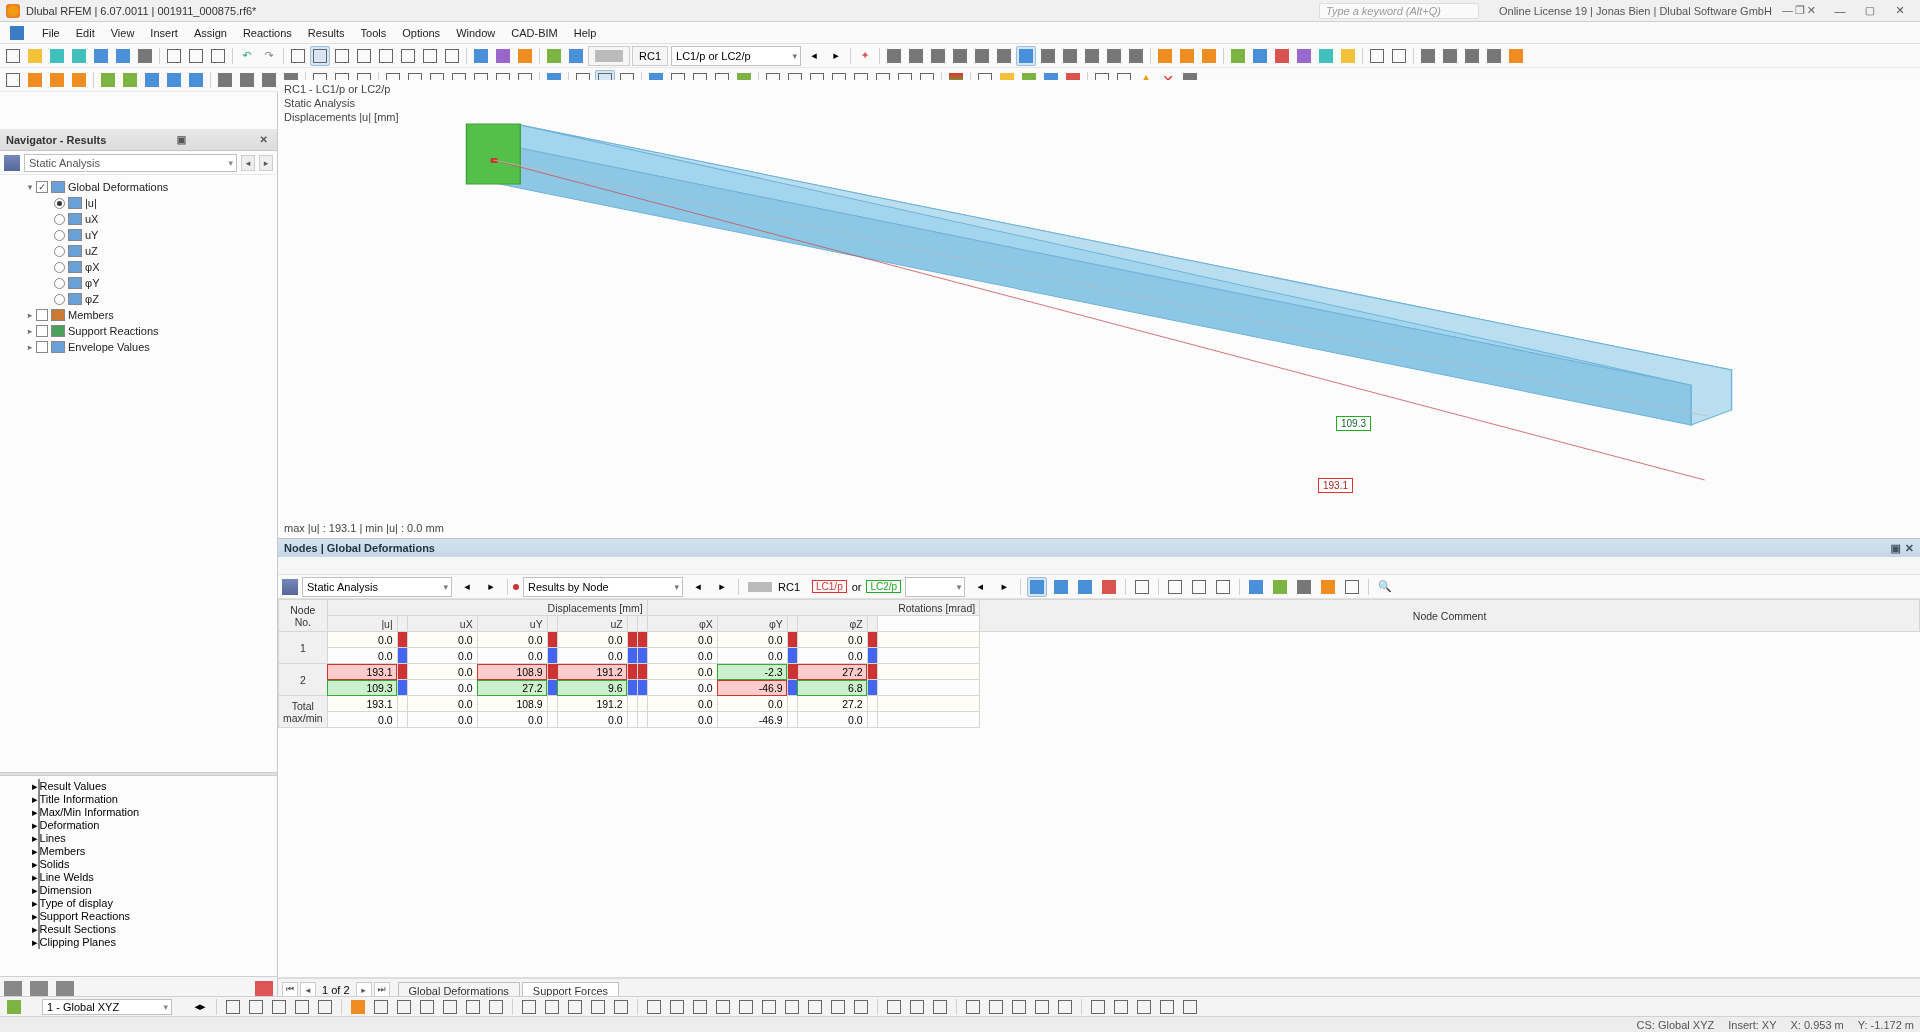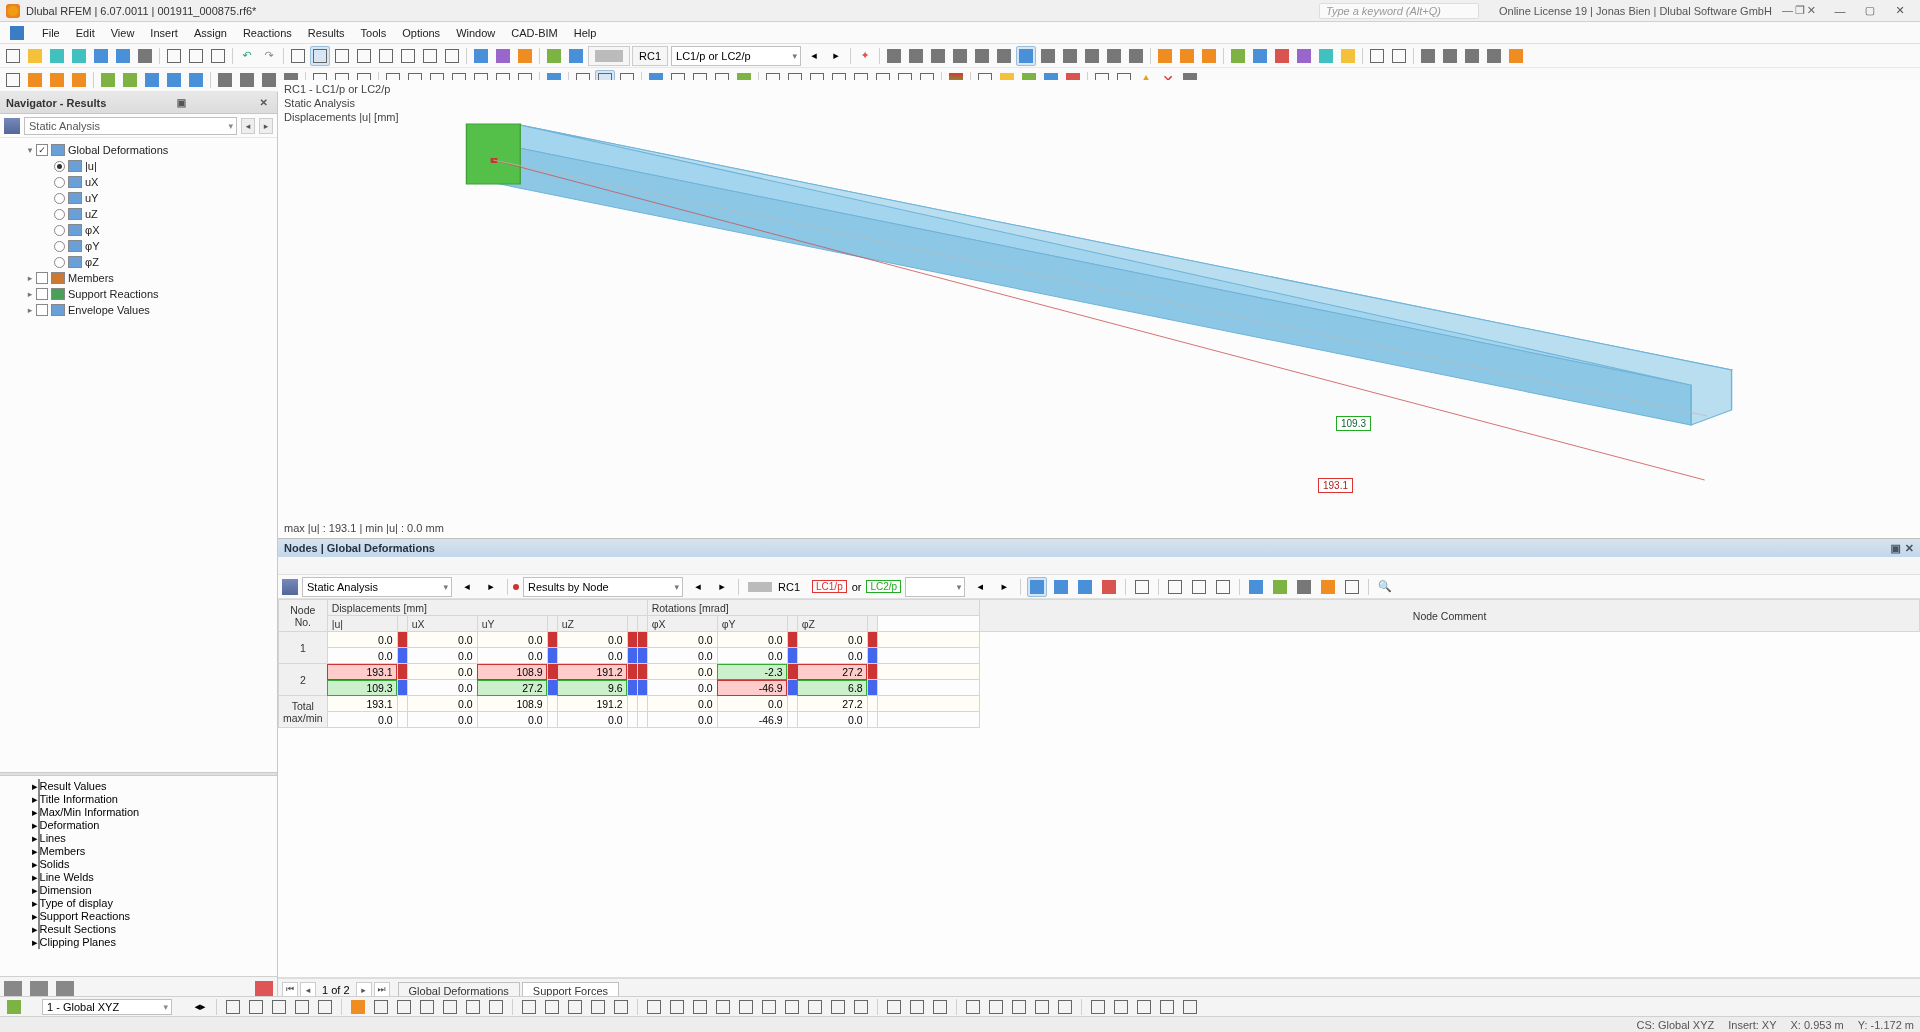--- a/index.html
+++ b/index.html
@@ -38,21 +38,21 @@
 .gr { background: #7cb342; }
 .or { background: #ef8d22; }
 .rd { background: #d9534f; }
 .pu { background: #9966cc; }
 .ye { background: #f3c13a; }
 .cy { background: #41c0c0; }
 .outline { border: 1px solid #666; background: transparent; }
 
 
 .navigator { position: absolute; left: 0; top: 92px; width: 278px; bottom: 32px; border-right: 1px solid #c8c8c8; background: #fcfcfc; display: flex; flex-direction: column; }
-.nav-title { height: 22px; background: linear-gradient(#e8e8e8,#dcdcdc); display: flex; align-items: center; padding: 0 6px; font-weight: 600; color: #333; border-bottom: 1px solid #c8c8c8; }
+.nav-title { height: 22px; background: linear-gradient(#e8e8e8,#dcdcdc); display: flex; align-items: center; padding: 0 6px; font-weight: 600; color: #333; border-bottom: 1px solid #c8c8c8; margin-top: 37px; }
 .nav-title .tbtn { margin-left: auto; font-size: 10px; color: #555; padding: 0 3px; }
 .nav-combo-row { height: 24px; display: flex; align-items: center; padding: 2px 4px; gap: 4px; border-bottom: 1px solid #e8e8e8; }
 .nav-combo-row .ico { width: 16px; height: 16px; background: linear-gradient(#78b,#569); }
 .nav-combo-row .combo { flex: 1; height: 18px; border: 1px solid #c0c0c0; background: #fff; padding: 0 4px; display: flex; align-items: center; color: #555; position: relative; }
 .nav-combo-row .combo::after { content: "▾"; position: absolute; right: 3px; font-size: 9px; color: #888; }
 .nav-combo-row .navarrow { width: 14px; height: 16px; background: #eee; border: 1px solid #ccc; display: flex; align-items: center; justify-content: center; font-size: 9px; color: #555; }
 .tree { flex: 1; overflow: auto; padding: 4px 2px; }
 .tree .tn { display: flex; align-items: center; height: 16px; white-space: nowrap; }
 .tree .tn .exp { width: 12px; text-align: center; color: #777; font-size: 9px; }
 .tree .tn .chk { width: 12px; height: 12px; border: 1px solid #888; margin-right: 3px; background: #fff; display: flex; align-items: center; justify-content: center; font-size: 9px; color: #333; }
@@ -91,21 +91,21 @@
 .tp-toolbarrow .rb-combo { width: 160px; }
 .tp-toolbarrow .rc-pill { padding: 0 4px; height: 18px; display: flex; align-items: center; gap: 4px; }
 .lc-chip { border: 1px solid; padding: 0 3px; font-size: 10px; }
 .lc-chip.red { border-color: #d33; color: #d33; }
 .lc-chip.green { border-color: #2a2; color: #2a2; }
 
 
 .grid { flex: 1; overflow: auto; border-bottom: 1px solid #ddd; }
 .grid table { border-collapse: collapse; width: 100%; }
 .grid th, .grid td { border: 1px solid #d6d6d6; padding: 1px 4px; font-size: 10.5px; text-align: right; height: 16px; }
-.grid th { background: #f0f0f0; color: #333; font-weight: 400; text-align: left; }
+.grid th { background: #f0f0f0; color: #333; font-weight: 400; text-align: right; }
 .grid .rowhdr { background: #f0f0f0; text-align: center; width: 46px; }
 .grid .wide { width: 70px; }
 .grid .comment { text-align: center; }
 .grid td.env-ind { width: 10px; padding: 0; }
 .env-r { background: #cc3333; }
 .env-b { background: #4466ee; }
 .cell-red { background: #ffcccc !important; outline: 1px solid #cc3333; outline-offset: -1px; }
 .cell-green { background: #ccf0cc !important; outline: 1px solid #33aa33; outline-offset: -1px; }
 .grid .totalrow th { background: #f0f0f0; }
 .grid tbody tr:nth-child(odd) { background: #fffef6; }

